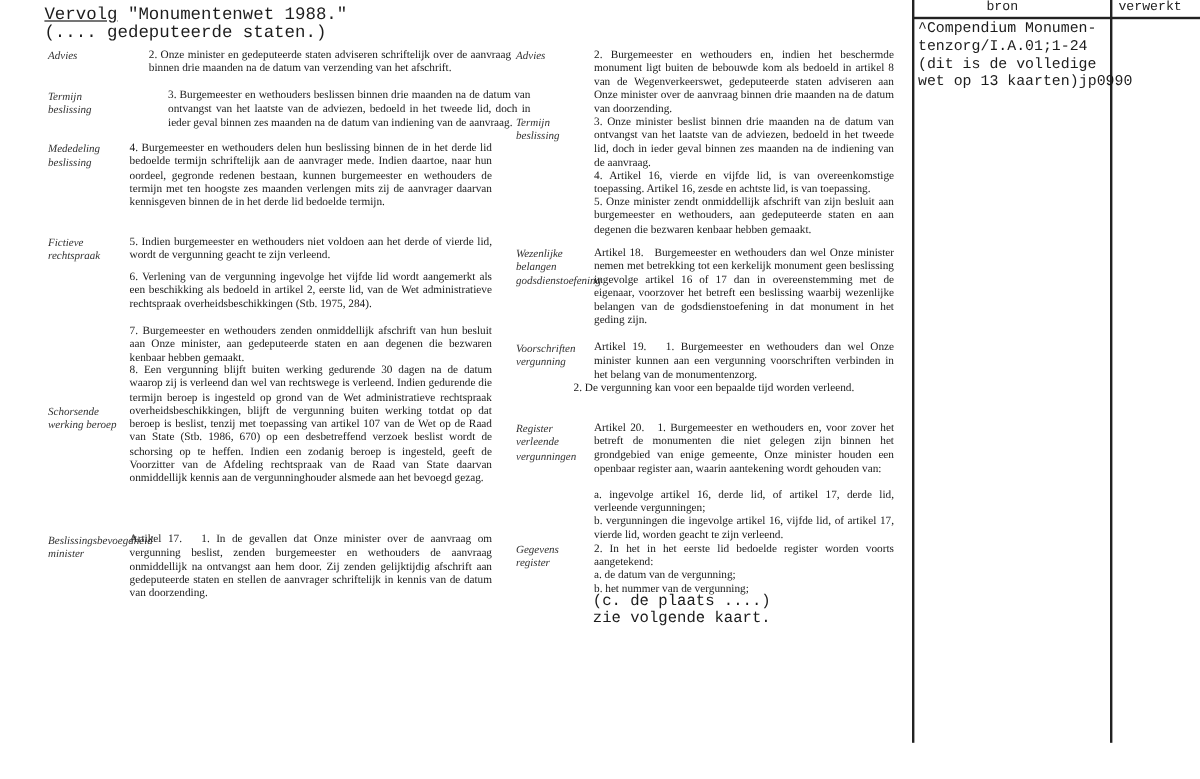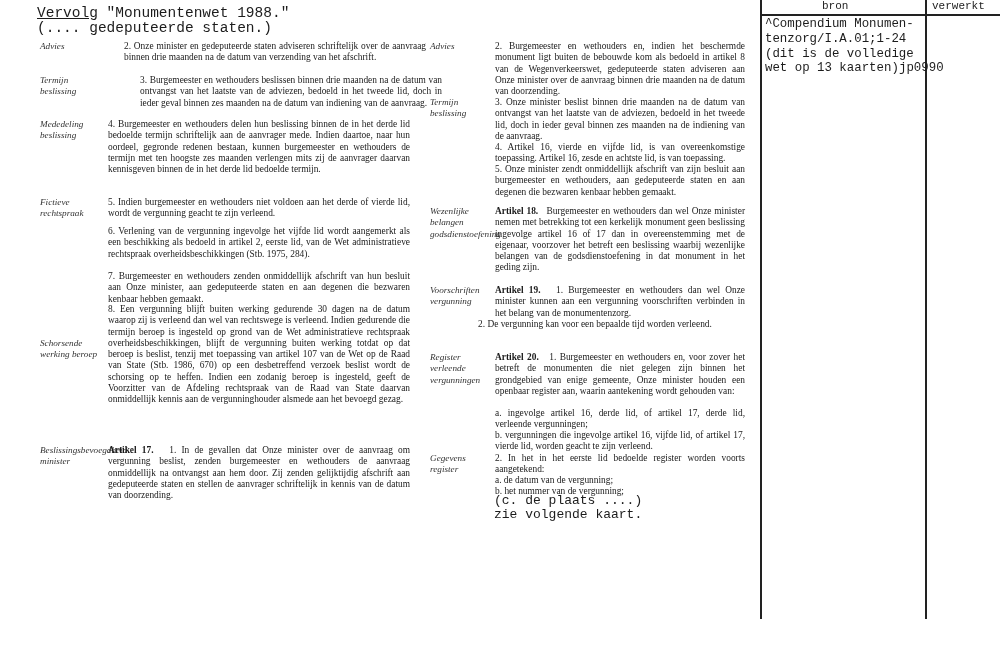--- a/index.html
+++ b/index.html
@@ -6,21 +6,21 @@
   body {
     width:1000px; height:649px; background:#ffffff; position:relative; overflow:hidden;
     font-family:"Liberation Serif", "DejaVu Serif", serif; color:#1a1a1a;
   }
   .typed { font-family:"Liberation Mono", "DejaVu Sans Mono", monospace; color:#1c1c1c; }
   .title { position:absolute; left:37px; top:6px; font-size:14.5px; line-height:14px; white-space:pre; }
   .title .u { text-decoration:underline; }
   .col { position:absolute; font-size:9.4px; line-height:11.3px; }
   .margin { position:absolute; font-style:italic; color:#333; font-size:9.2px; line-height:11.3px; }
   .para { text-align:justify; text-align-last:left; }
-  .para b { font-weight:bold; }
+  .para b { font-weight:normal; }
   .typed-foot { font-size:13px; line-height:13px; white-space:pre; position:absolute; }
 
   
   .hline { position:absolute; background:#222; }
   .vline { position:absolute; background:#222; }
   .hdr { position:absolute; font-family:Liberation Mono, monospace; font-size:11px; color:#222; }
   .bron-text { position:absolute; left:765px; top:17px; font-size:12.4px; line-height:14.8px; white-space:pre; }
   .verw-text { position:absolute; left:899px; top:61px; font-size:12.4px; white-space:pre; }
 </style>
 </head>

